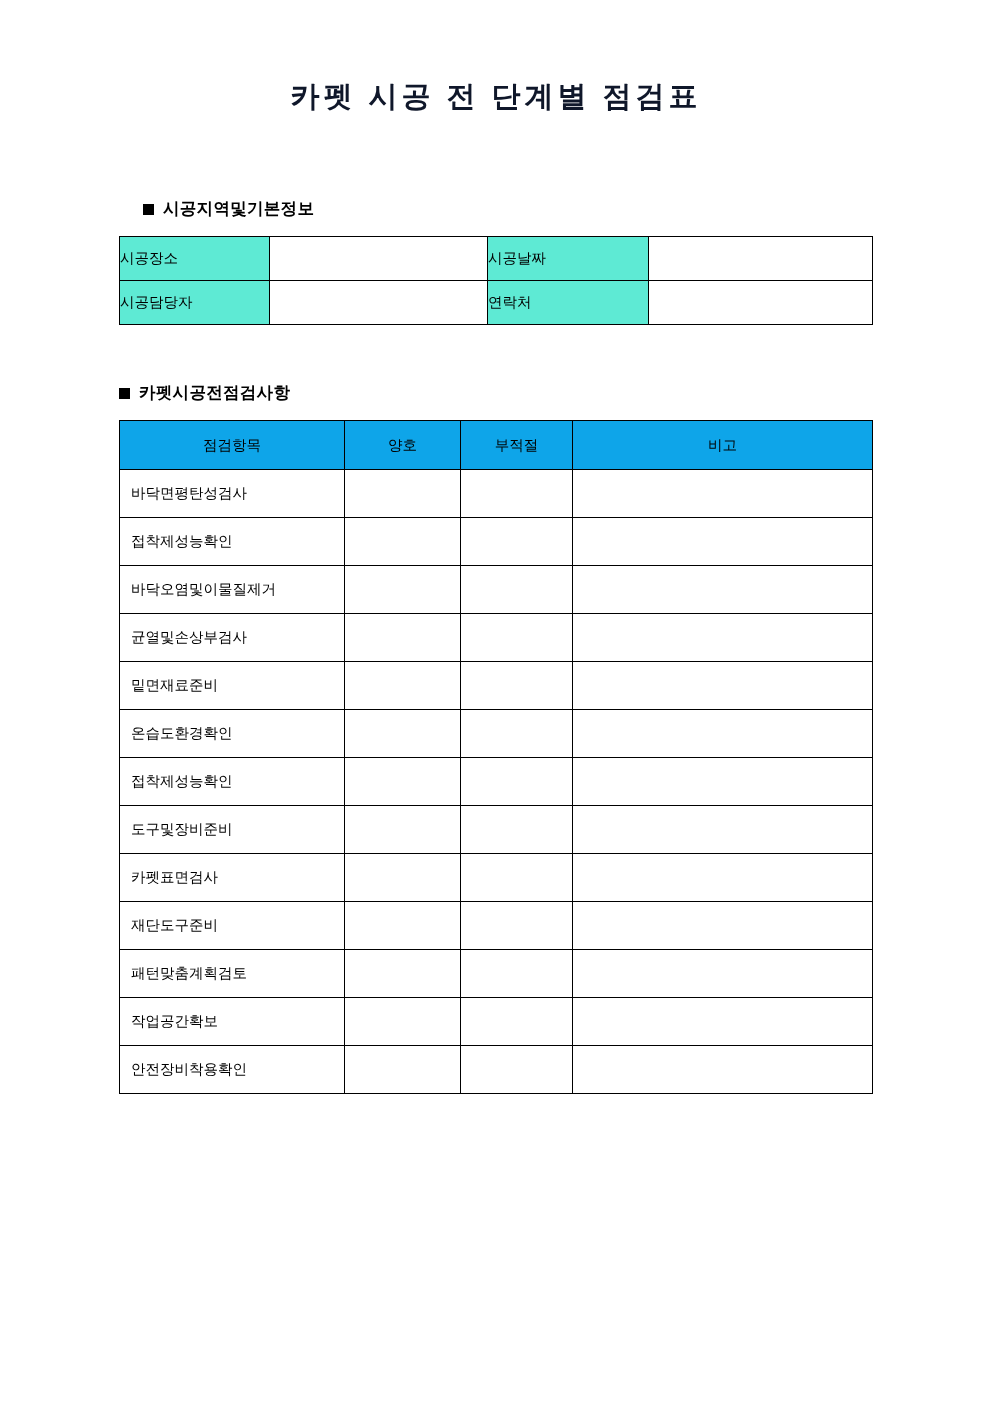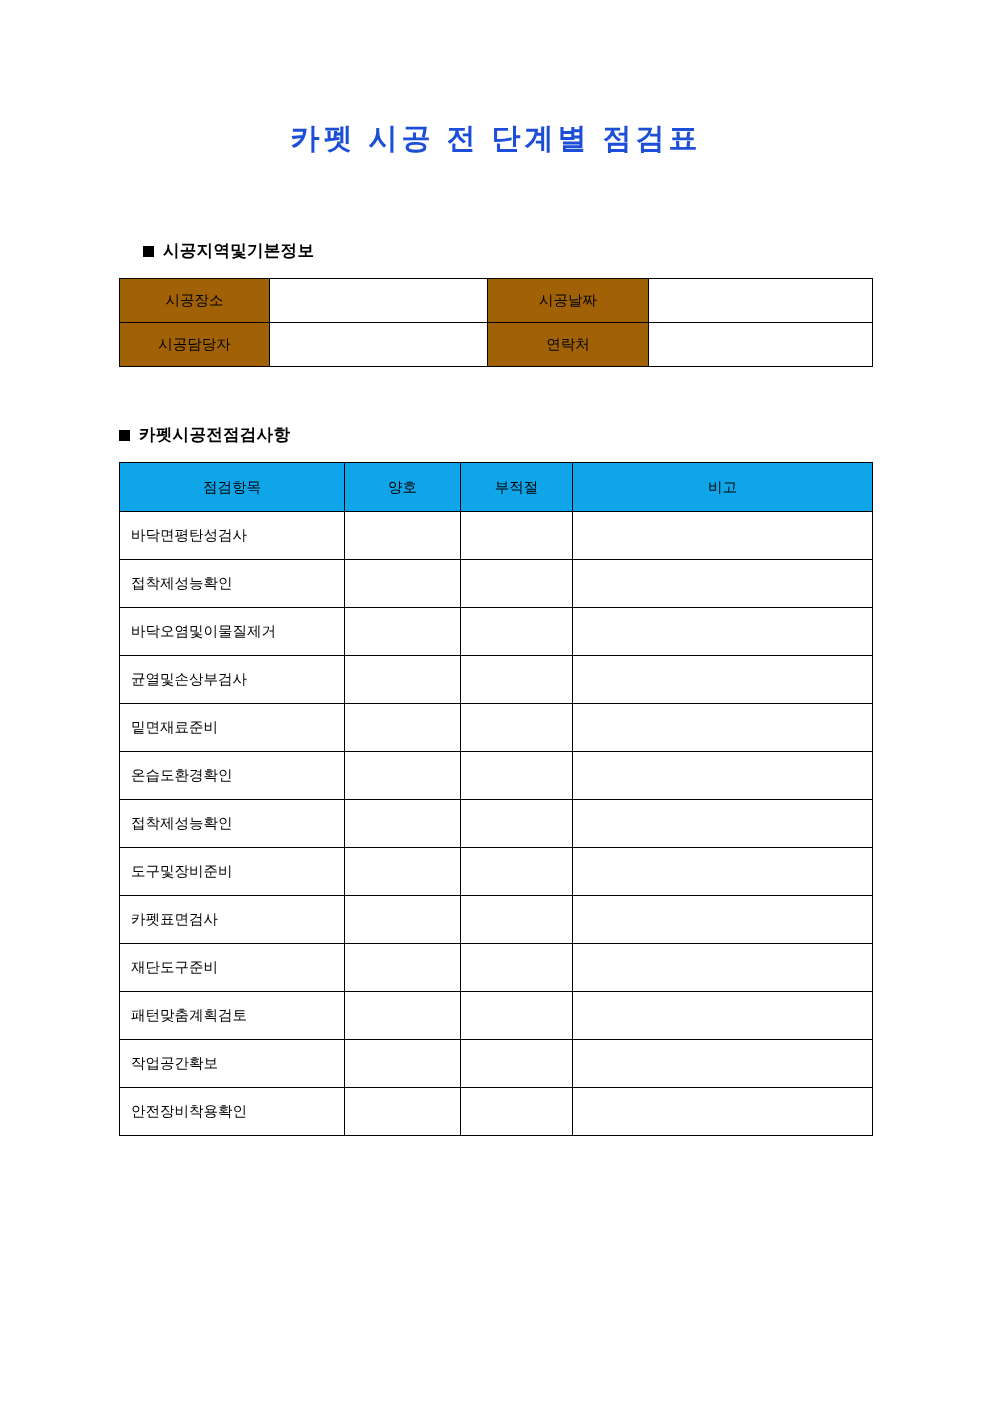--- a/index.html
+++ b/index.html
@@ -24,23 +24,23 @@
     position: relative;
   }
 
   
   .doc-title {
     text-align: center;
     font-size: 29px;
     font-weight: bold;
     letter-spacing: 4px;
     margin: 0;
-    padding-top: 120px;
+    padding-top: 78px;
     line-height: 1.25;
-    color: #1d4ed8;
+    color: #0f172a;
   }
 
   
   .section-heading {
     display: flex;
     align-items: center;
     margin-left: 119px;
     font-size: 16.5px;
     font-weight: bold;
     letter-spacing: 0.3px;
@@ -76,22 +76,21 @@
 
   
   #info-table {
     width: 753px;
     margin-top: 16px;
   }
   #info-table td {
     height: 43px;
   }
   #info-table td.label {
-    background: #a16207;
-    text-align: center;
+    background: #5eead4;
   }
   #info-table td.value {
     background: #ffffff;
   }
   #info-table col.c1 { width: 150px; }
   #info-table col.c2 { width: 218px; }
   #info-table col.c3 { width: 161px; }
   #info-table col.c4 { width: 224px; }
 
   

